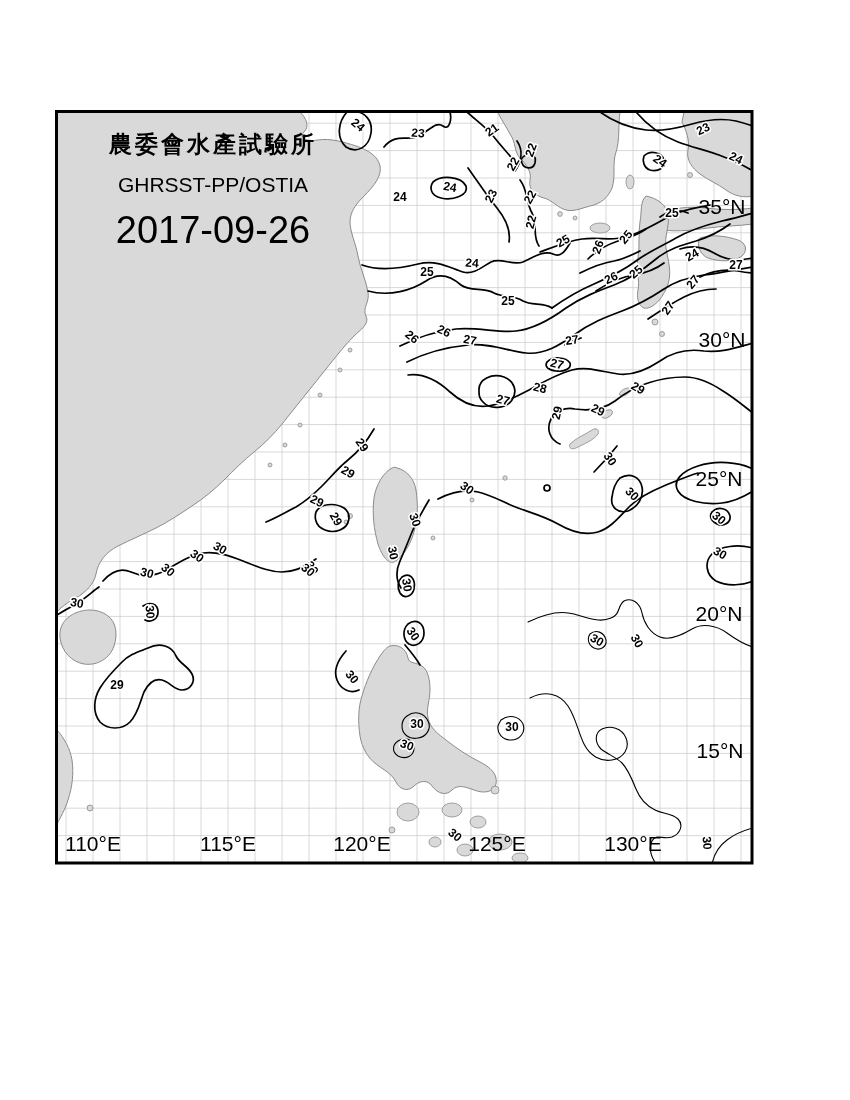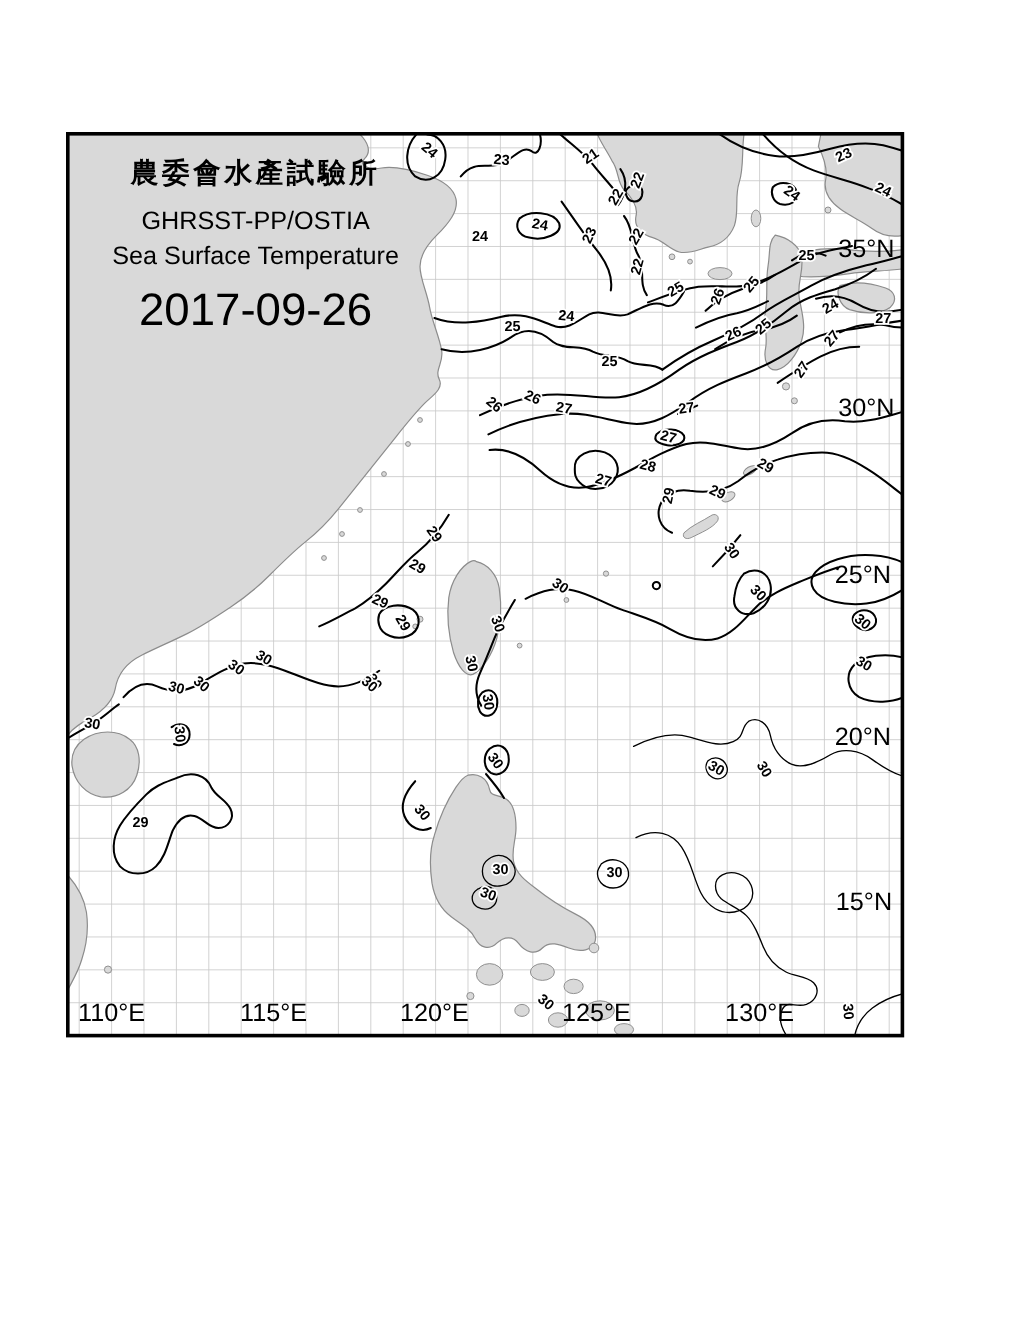--- a/index.html
+++ b/index.html
@@ -292,17 +292,16 @@
         <text class="geo" x="497" y="851">125°E</text>
         <text class="geo" x="633" y="851">130°E</text>
       </g>
 
     <rect x="56.5" y="111.5" width="695.5" height="751.5" fill="none" stroke="var(--border,#000)" stroke-width="3"></rect>
   </svg>
 
   <div id="title-block">
     <div class="t-zh">農委會水產試驗所</div>
     <div class="t-en">GHRSST-PP/OSTIA</div>
-    <div class="t-en">Sea Surface Temperature</div>
     <div class="t-date">2017-09-26</div>
   </div>
 
 </div>
 
 </body></html>

